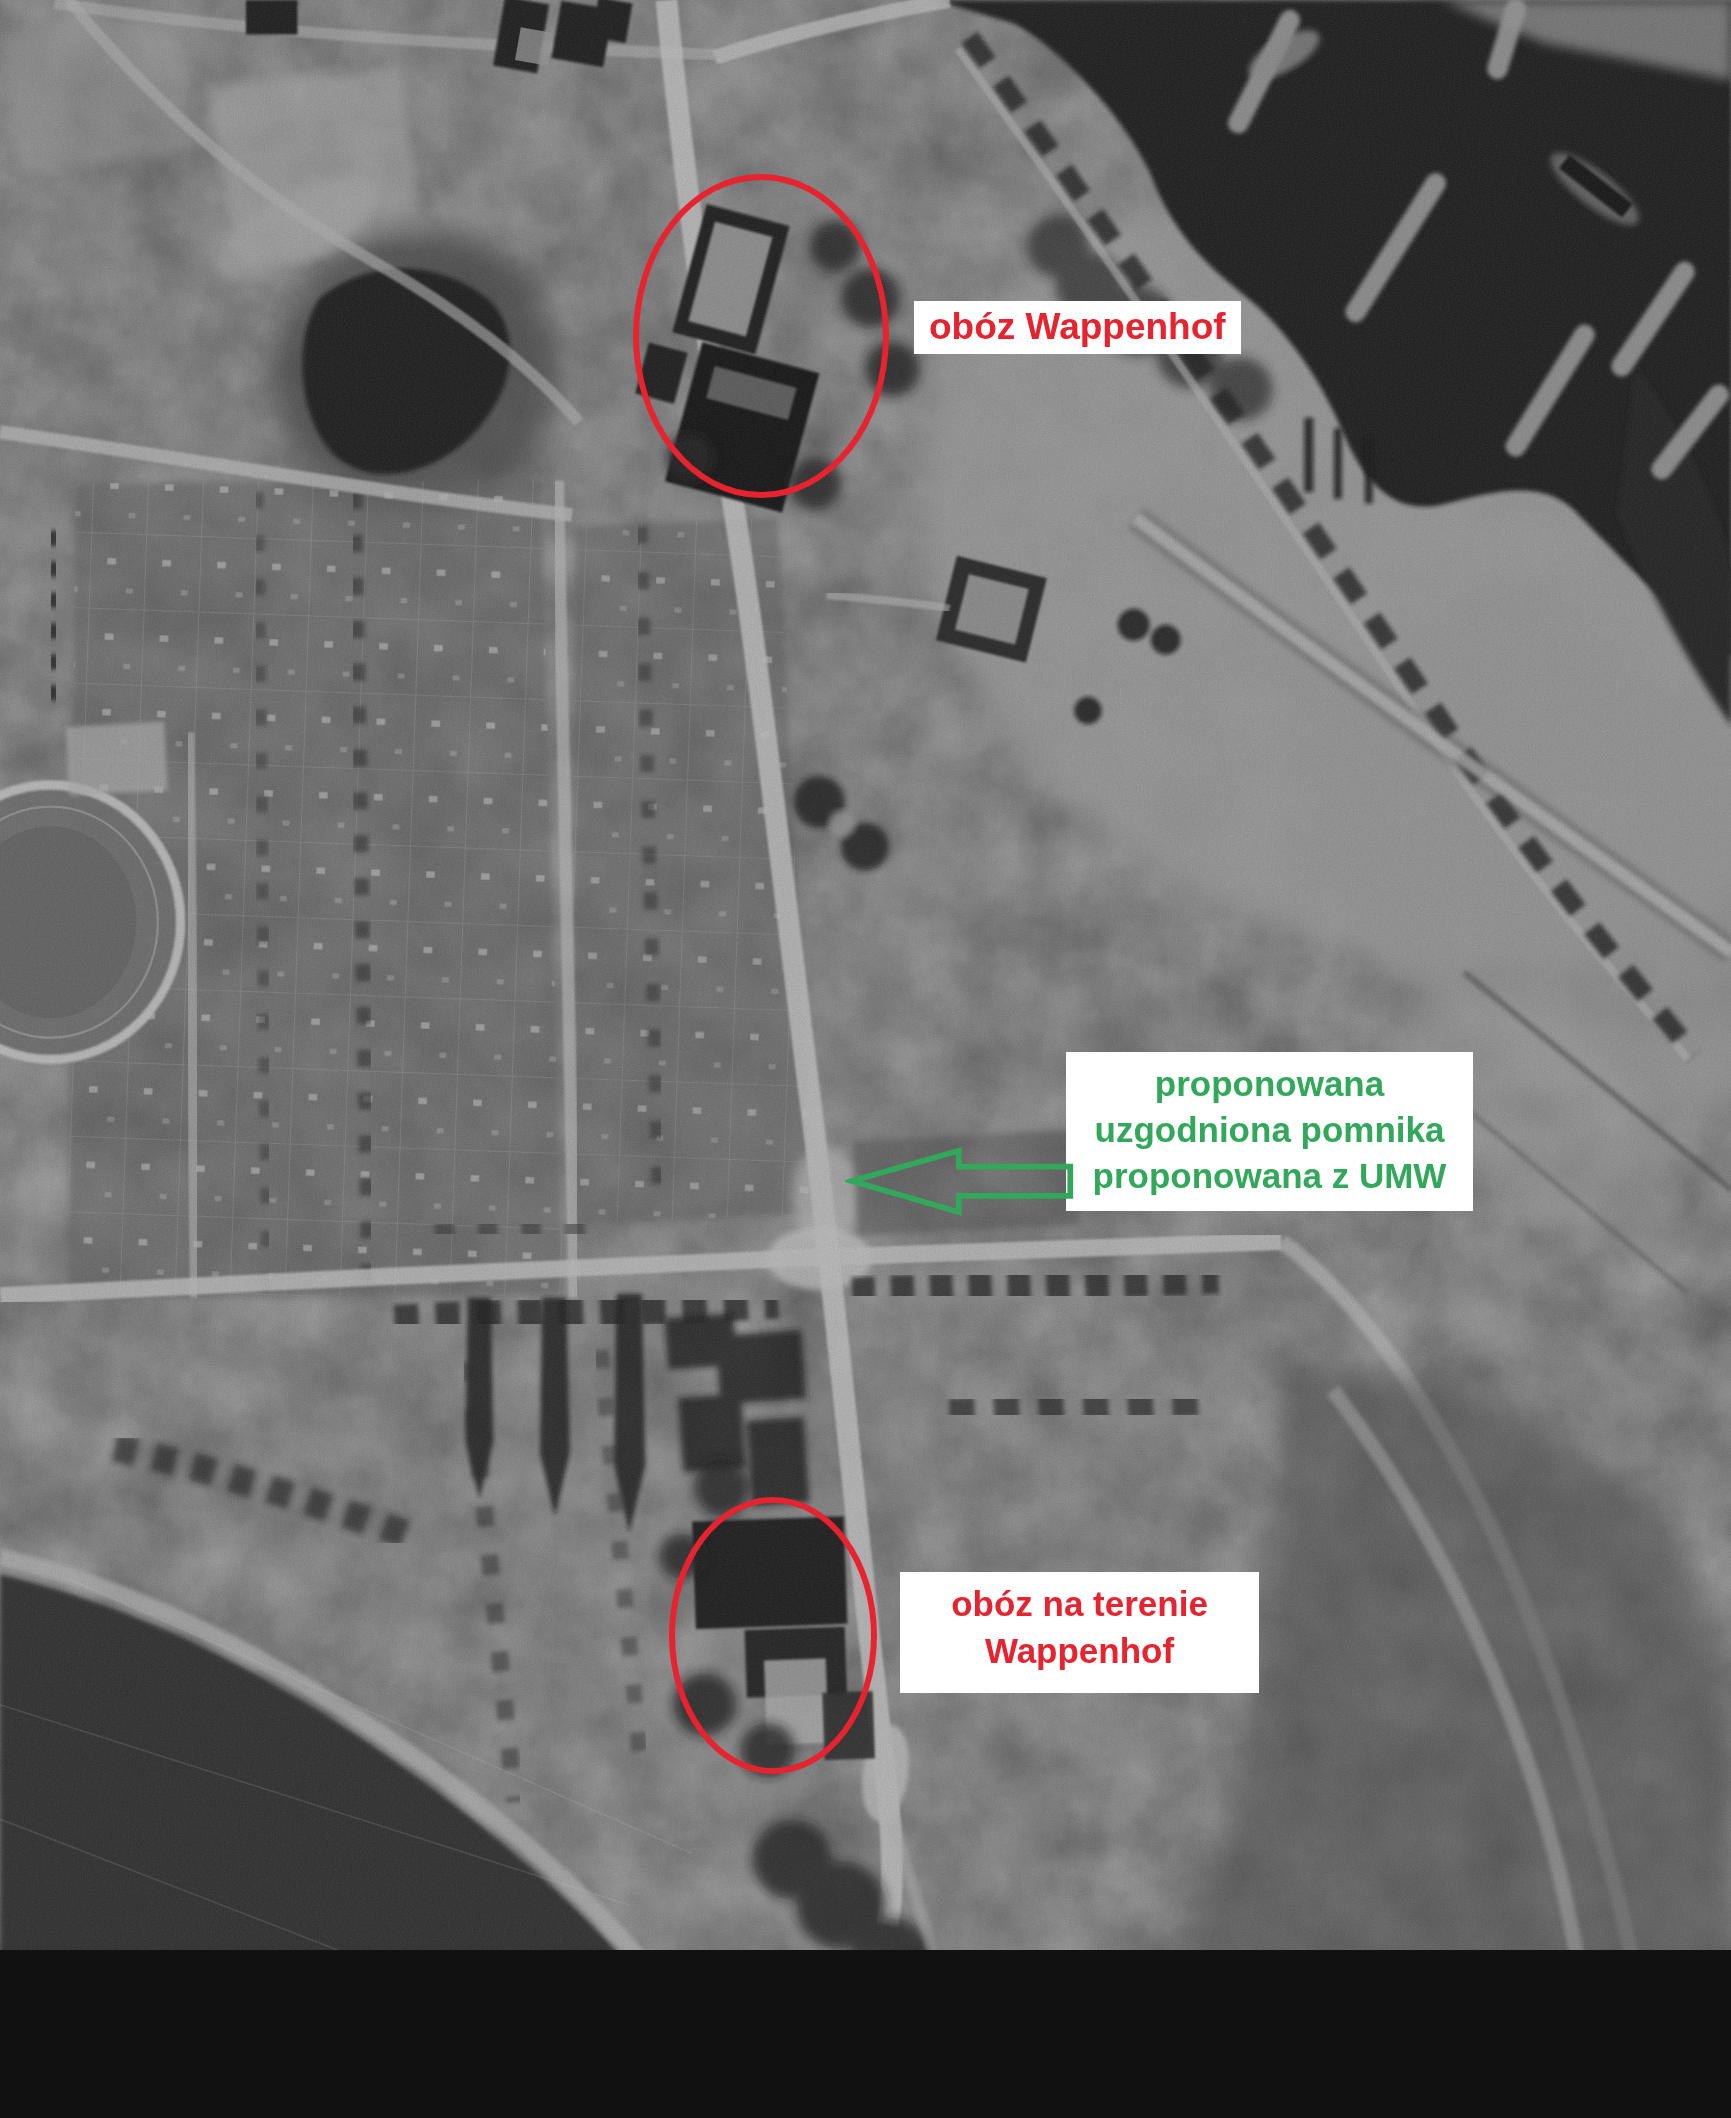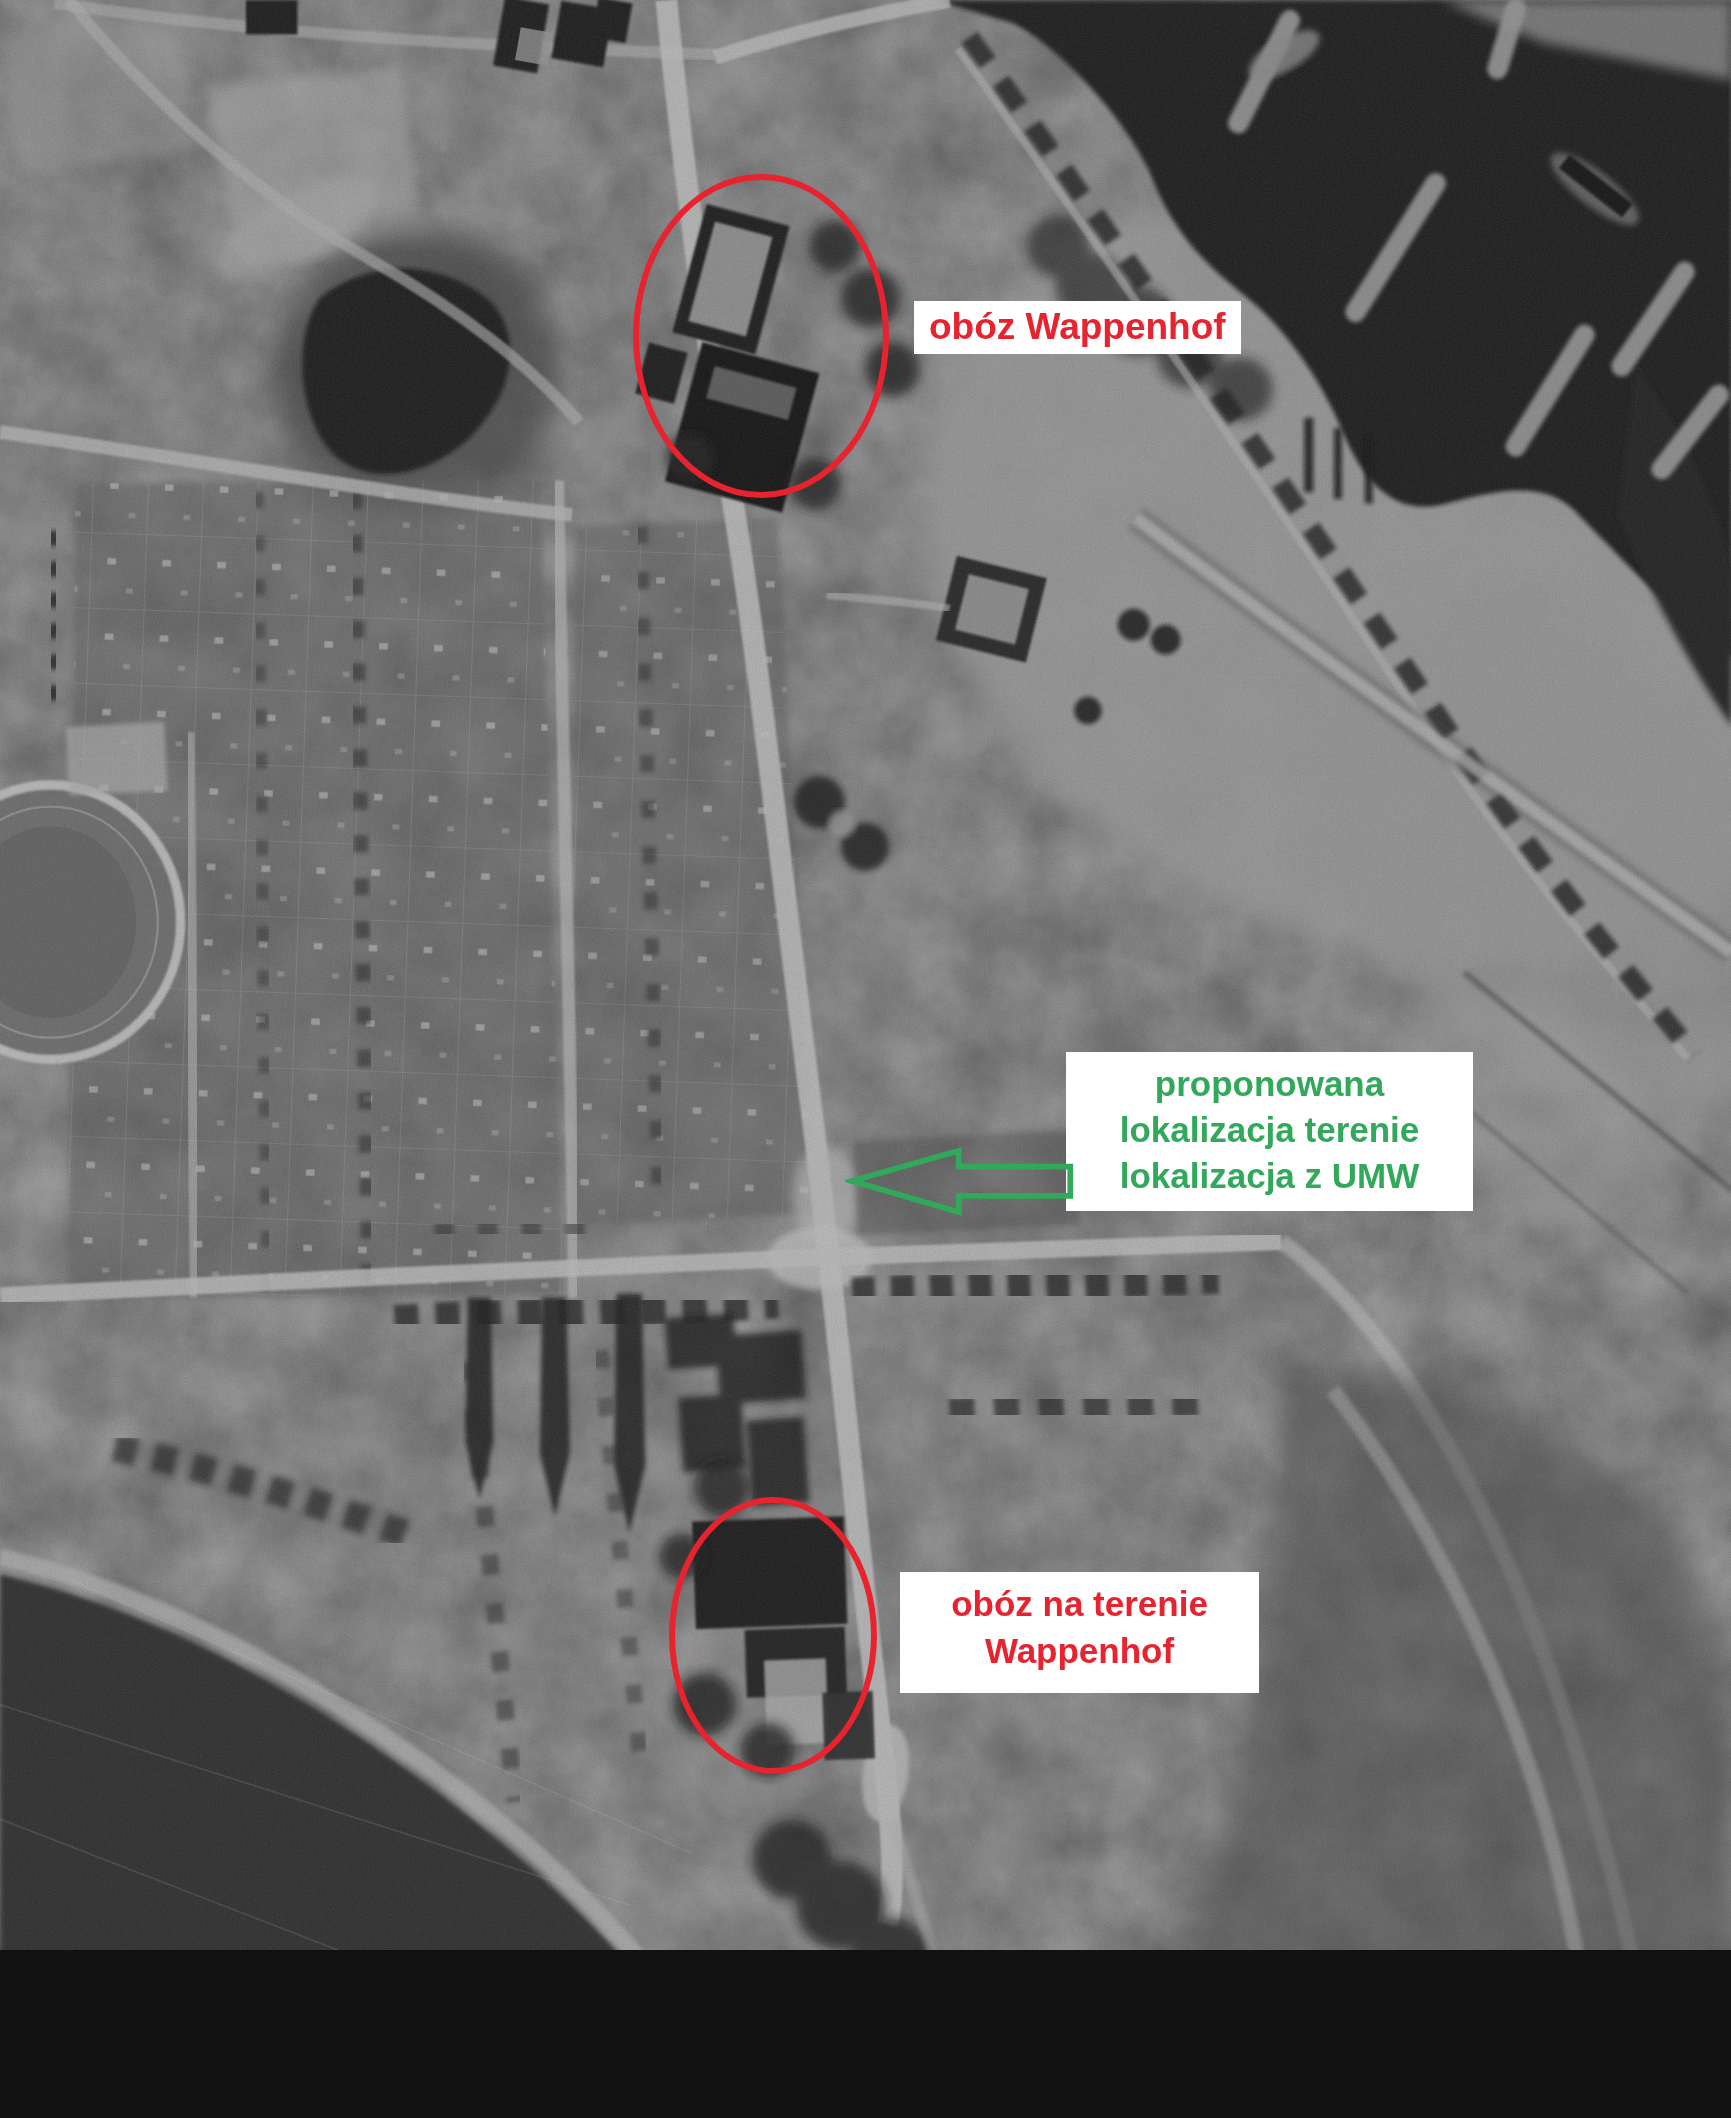--- a/index.html
+++ b/index.html
@@ -288,22 +288,22 @@
     <rect x="0" y="0" width="3028" height="3704" filter="url(#grainDark)" opacity="0.2"></rect>
     <rect x="0" y="0" width="3028" height="3704" filter="url(#grainLight)" opacity="0.15"></rect>
   </svg>
 
   <div class="ann circle" style="left:633px;top:174px;width:256px;height:324px;"></div>
 
   <div class="ann label red label-wappenhof">obóz Wappenhof</div>
 
   <div class="ann label green label-monument">
     <div>proponowana</div>
-    <div>lokalizacja terenie</div>
-    <div>lokalizacja z UMW</div>
+    <div>uzgodniona pomnika</div>
+    <div>proponowana z UMW</div>
   </div>
 
   <svg class="ann arrow-svg" width="231" height="76" viewBox="0 0 404 132" aria-hidden="true">
     <polygon points="12,66 199,13 199,41 394,41 394,92 199,92 199,120"></polygon>
   </svg>
 
   <div class="ann circle" style="left:669px;top:1497px;width:208px;height:277px;"></div>
 
   <div class="ann label red label-lunapark">
     <div>obóz na terenie</div>

